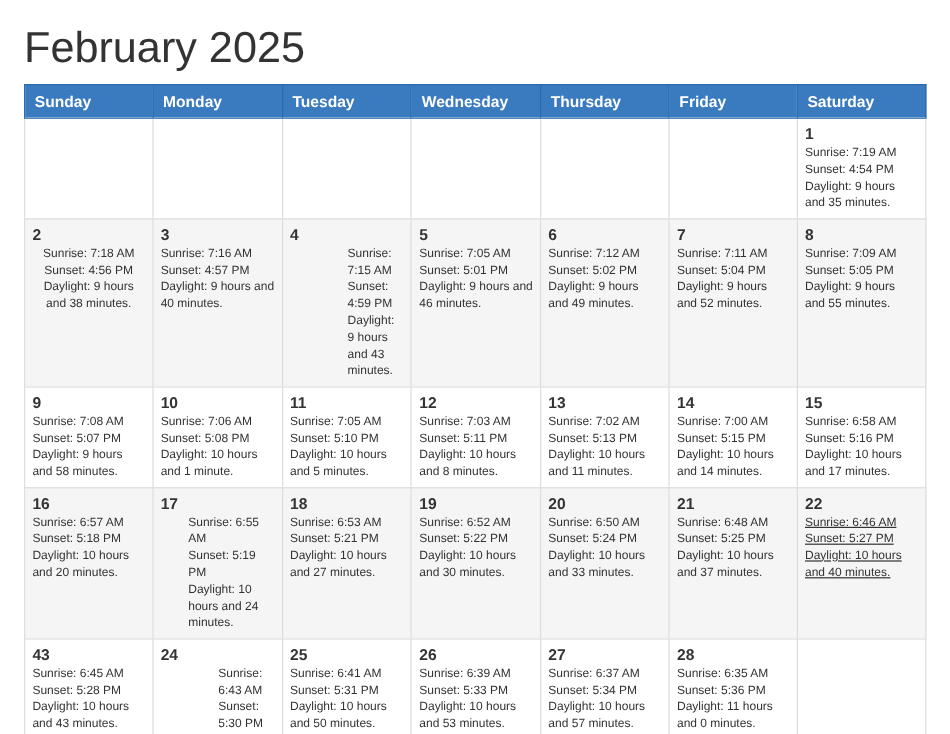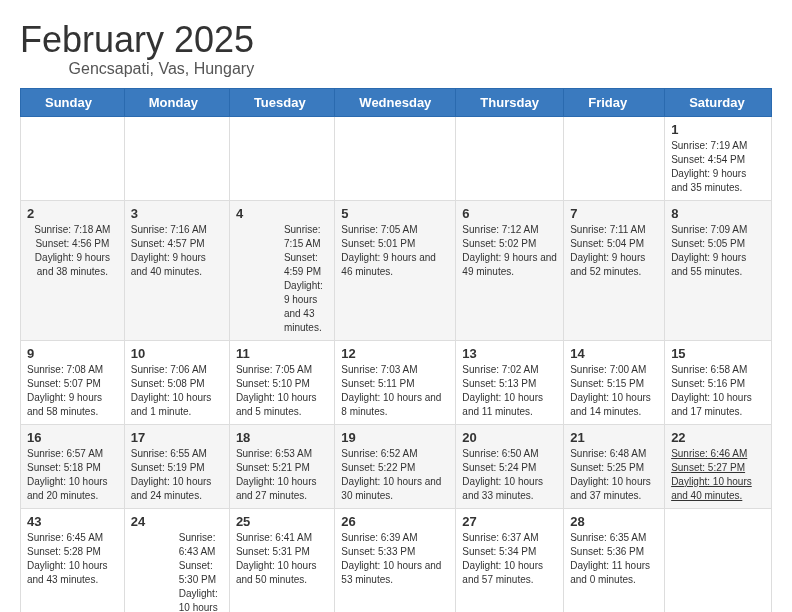--- a/index.html
+++ b/index.html
@@ -43,21 +43,21 @@
     .calendar-table {
       width: 100%;
       border-collapse: collapse;
       border: 1px solid #ccc;
     }
     .calendar-table th {
       background-color: #3a7abf;
       color: #fff;
       font-size: 13px;
       font-weight: bold;
-      padding: 6px 24px;
+      padding: 6px 8px;
       text-align: left;
       border: 1px solid #2a6aaf;
     }
     .calendar-table td {
       vertical-align: top;
       padding: 5px 6px;
       border: 1px solid #ddd;
       width: 108px;
       min-height: 80px;
       font-size: 10.5px;
@@ -82,21 +82,20 @@
       background: #fff !important;
     }
   </style>
 </head>
 <body>
 
 <div>
   <div class="header-section">
     <div class="title-section">
       <div class="calendar-title">February 2025</div>
-      <div class="calendar-subtitle">Gencsapati, Vas, Hungary</div>
     </div>
   </div>
 
   <table class="calendar-table">
     <thead>
       <tr>
         <th>Sunday</th>
         <th>Monday</th>
         <th>Tuesday</th>
         <th>Wednesday</th>
@@ -210,21 +209,21 @@
         </tr>
         <tr>
           <td>
             <span class="day-number">16</span>
             <div class="day-info" style="white-space: pre-line;">Sunrise: 6:57 AM
 Sunset: 5:18 PM
 Daylight: 10 hours and 20 minutes.</div>
           </td>
           <td>
             <span class="day-number">17</span>
-            <div class="day-info" style="white-space: pre-line;">Sunrise: 6:55 AM
+            <div class="day-info" style="white-space: pre-line; margin-left: 23px;">Sunrise: 6:55 AM
 Sunset: 5:19 PM
 Daylight: 10 hours and 24 minutes.</div>
           </td>
           <td>
             <span class="day-number">18</span>
             <div class="day-info" style="white-space: pre-line;">Sunrise: 6:53 AM
 Sunset: 5:21 PM
 Daylight: 10 hours and 27 minutes.</div>
           </td>
           <td>

